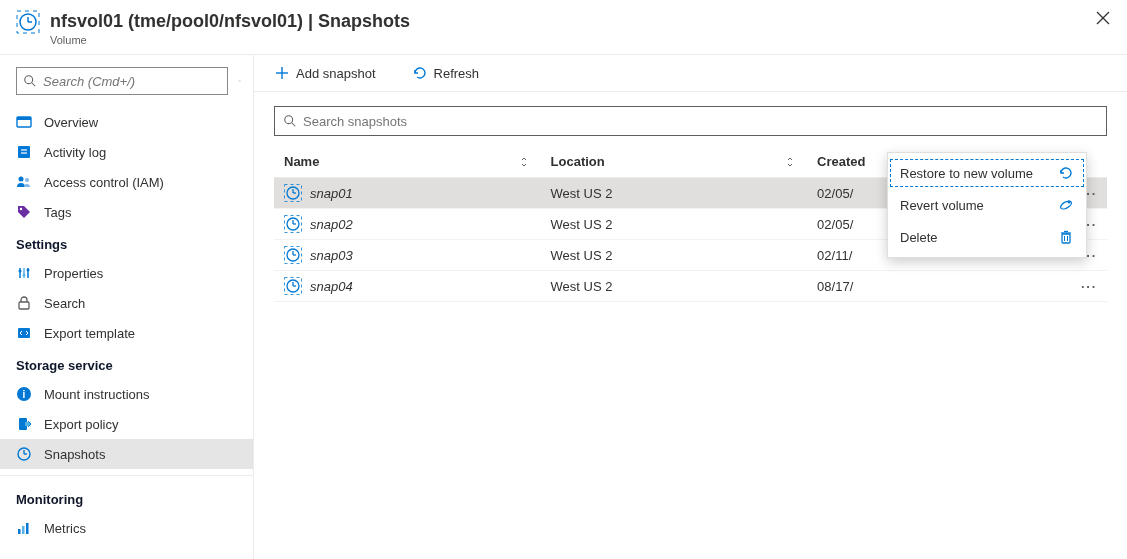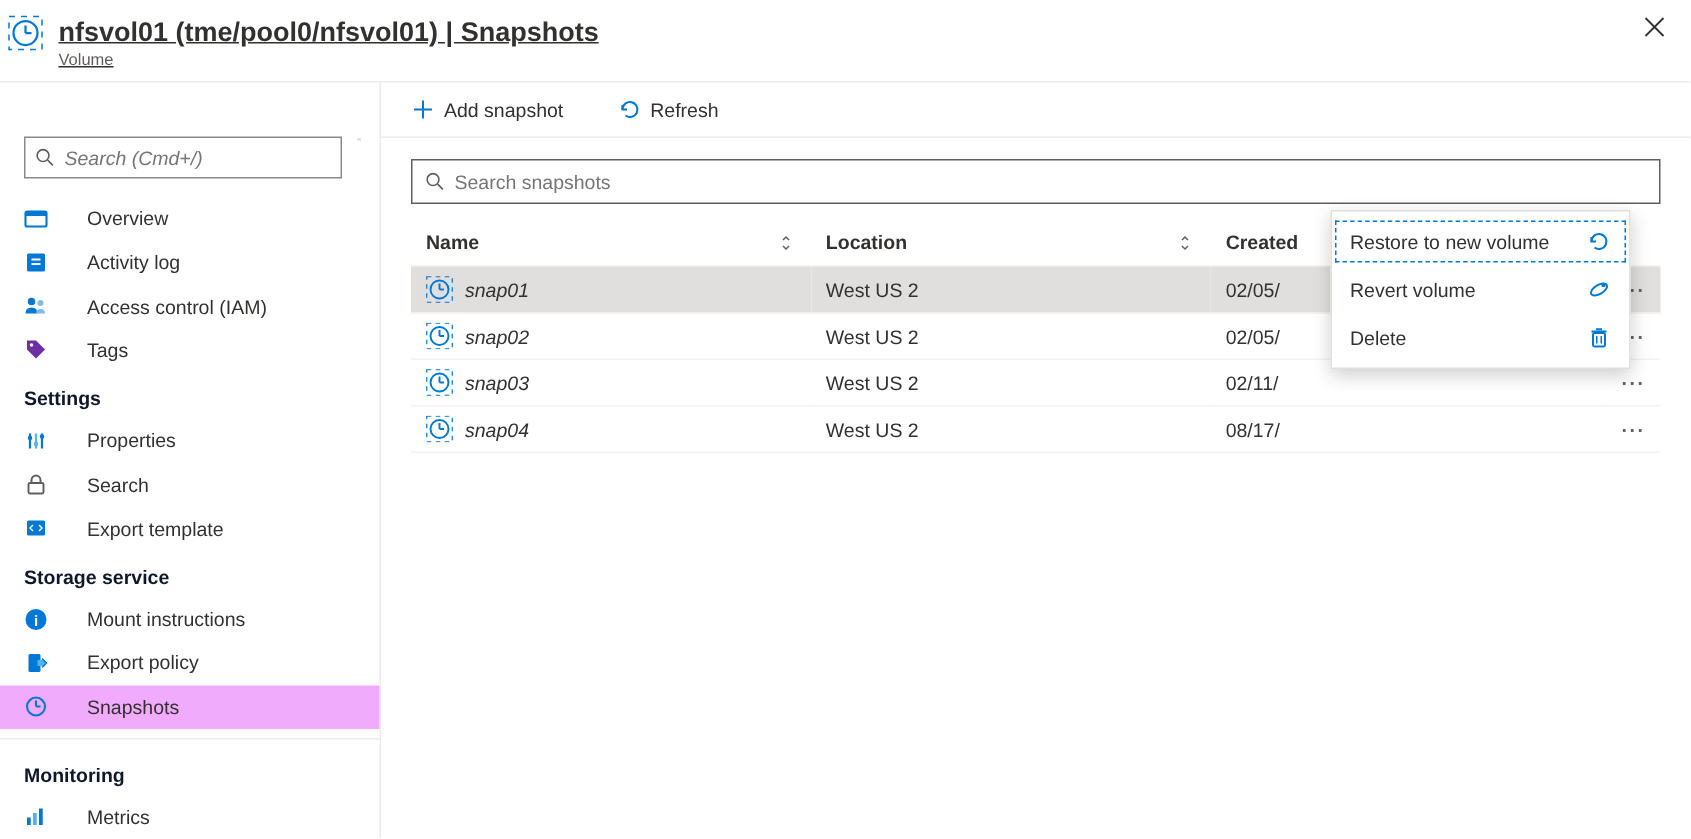--- a/index.html
+++ b/index.html
@@ -1,38 +1,38 @@
 <!DOCTYPE html>
 <html><head>
 <meta charset="utf-8">
 <style>
 * { box-sizing: border-box; margin: 0; padding: 0; }
 body { font-family: "Segoe UI", Arial, sans-serif; font-size: 13px; color: #323130; background: #fff; width: 1127px; height: 559px; overflow: hidden; }
 .blade { display: flex; flex-direction: column; height: 100%; }
 
 
-.blade-header { display: flex; align-items: flex-start; padding: 10px 16px 8px 5px; border-bottom: 1px solid #edebe9; text-decoration: underline; }
+.blade-header { display: flex; align-items: flex-start; padding: 10px 16px 8px 16px; border-bottom: 1px solid #edebe9; }
 .blade-header .hicon { width: 24px; height: 24px; margin-right: 10px; flex-shrink: 0; }
 .blade-header .titles { flex: 1; }
 .blade-header h1 { font-size: 18px; font-weight: 600; line-height: 22px; }
 .blade-header .subtitle { font-size: 11px; color: #605e5c; margin-top: 2px; }
 .blade-header .close { width: 16px; height: 16px; cursor: pointer; }
 
 
 .blade-body { display: flex; flex: 1; min-height: 0; }
 .sidebar { width: 254px; border-right: 1px solid #edebe9; display: flex; flex-direction: column; padding-top: 12px; }
 .searchrow { display: flex; align-items: center; padding: 0 12px 12px 16px; gap: 10px; }
-.searchbox { flex: 1; height: 28px; border: 1px solid #8a8886; display: flex; align-items: center; padding: 0 6px; color: #605e5c; margin-top: 24px; }
+.searchbox { flex: 1; height: 28px; border: 1px solid #8a8886; display: flex; align-items: center; padding: 0 6px; color: #605e5c; }
 .searchbox .sicon { width: 14px; height: 14px; margin-right: 6px; }
 .searchbox input { border: none; outline: none; flex: 1; font-size: 13px; font-style: italic; color: #605e5c; background: transparent; }
 .collapse-chevrons { width: 14px; height: 14px; cursor: pointer; color:#605e5c; }
 
 .nav-group-title { font-size: 13px; font-weight: 600; padding: 10px 16px 6px 16px; color:#0f172a; }
-.nav-item { display: flex; align-items: center; height: 30px; padding: 0 16px; cursor: pointer; gap: 26px; }
-.nav-item.active { background: #f0abfc; }
+.nav-item { display: flex; align-items: center; height: 30px; padding: 0 16px; cursor: pointer; gap: 12px; }
+.nav-item.active { background: #e5e5e5; }
 .nav-item .nicon { width: 16px; height: 16px; flex-shrink: 0; }
 .nav-item span.label { font-size: 13px; }
 .nav-sep { height: 1px; background: #edebe9; margin: 6px 0; }
 
 
 .main { flex: 1; display: flex; flex-direction: column; }
 .cmdbar { display: flex; align-items: center; gap: 36px; padding: 10px 20px; border-bottom: 1px solid #edebe9; text-align: center; }
 .cmd { display: flex; align-items: center; gap: 6px; cursor: pointer; color: #323130; }
 .cmd .cicon { width: 16px; height: 16px; }
 .content { padding: 14px 20px; position: relative; }
@@ -43,21 +43,21 @@
 table.grid { width: 100%; border-collapse: collapse; }
 table.grid th { text-align: left; font-weight: 600; font-size: 13px; padding: 8px 10px; border-bottom: 1px solid #edebe9; position: relative; }
 .sorticon { position: absolute; right: 10px; top: 50%; transform: translateY(-50%); width: 12px; height: 12px; color:#605e5c; }
 table.grid td { padding: 6px 10px; border-bottom: 1px solid #f3f2f1; font-size: 13px; vertical-align: middle; }
 table.grid tr.row.sel { background: #e1dfdd; }
 .namecell { display: flex; align-items: center; gap: 8px; font-style: italic; }
 .snapicon { width: 18px; height: 18px; }
 .ellipsis { width: 22px; text-align: center; color:#605e5c; cursor: pointer; letter-spacing: 1px; font-weight: bold; }
 
 
-.ctxmenu { position: absolute; top: 48px; right: 40px; width: 200px; background: #fff; box-shadow: 0 4px 12px rgba(0,0,0,0.2); border: 1px solid #e1dfdd; padding: 4px 0; z-index: 10; }
+.ctxmenu { position: absolute; top: 60px; right: 40px; width: 200px; background: #fff; box-shadow: 0 4px 12px rgba(0,0,0,0.2); border: 1px solid #e1dfdd; padding: 4px 0; z-index: 10; }
 .ctxitem { display: flex; align-items: center; justify-content: space-between; padding: 8px 12px; cursor: pointer; font-size: 13px; }
 .ctxitem.sel { outline: 1px dashed #0078d4; outline-offset: -3px; }
 .ctxitem .ctxicon { width: 16px; height: 16px; }
 </style>
 </head>
 <body>
 
 <div class="blade">
 
   <div class="blade-header">

